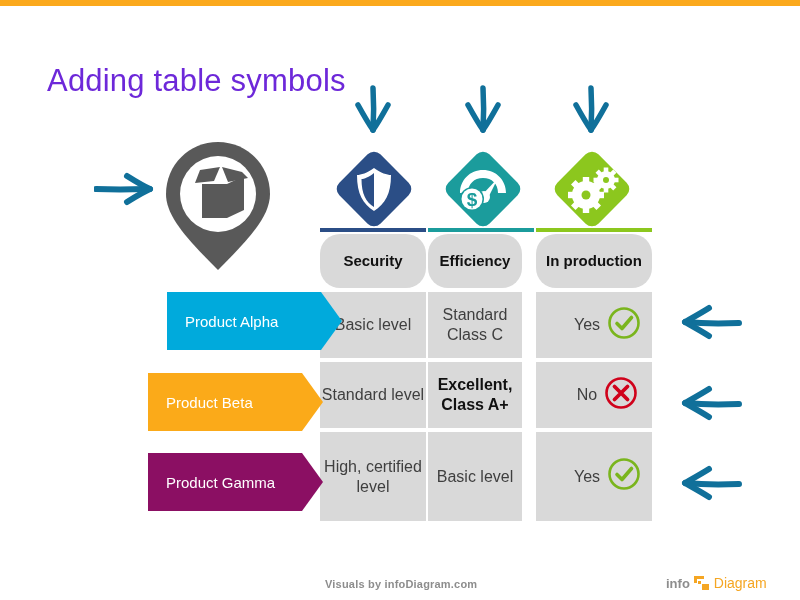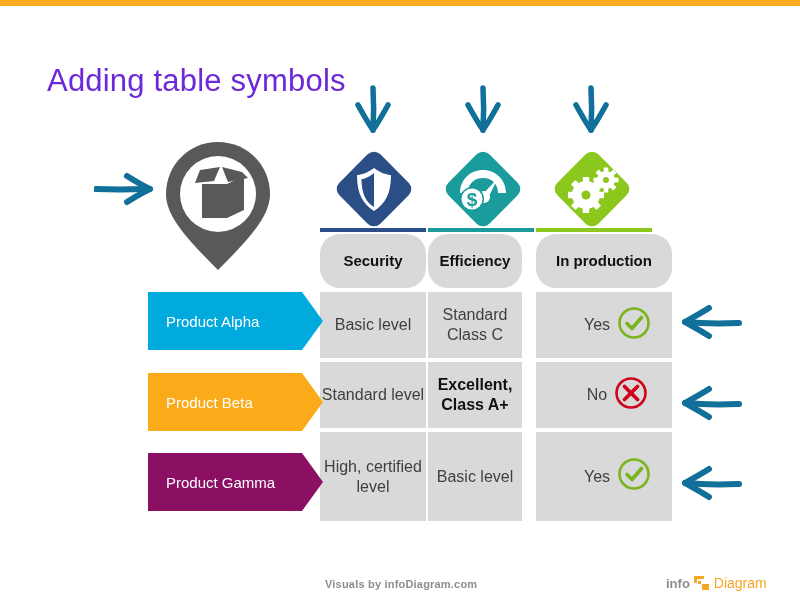--- a/index.html
+++ b/index.html
@@ -49,41 +49,41 @@
     position:absolute;background:#D9D9D9;
     display:flex;align-items:center;justify-content:center;
     text-align:center;color:#3f3f3f;font-size:16px;line-height:20px;
     box-sizing:border-box;
   }
   .cell.hdr{font-weight:bold;color:#111;font-size:15px;border-radius:20px;}
 
   
   .cx1{left:0;width:106px;}
   .cx2{left:108px;width:94px;}
-  .cx3{left:216px;width:136px;}
+  .cx3{left:216px;width:116px;}
 
   
   .ry0{top:6px;height:54px;}
   .ry1{top:64px;height:66px;}
   .ry2{top:134px;height:66px;}
   .ry3{top:204px;height:89px;}
 
   .prodcell{display:flex;align-items:center;justify-content:center;gap:6px;padding-left:28px;}
   .prodcell .lbl{font-size:16px;color:#3f3f3f;}
   .bold{font-weight:bold;color:#111;}
 
   
   .chev{
     position:absolute;left:148px;width:175px;height:58px;
     display:flex;align-items:center;
     color:#fff;font-size:15px;
     padding-left:18px;box-sizing:border-box;
     clip-path:polygon(0 0, 88% 0, 100% 50%, 88% 100%, 0 100%);
   }
-  .chev.p1{top:292px;background:#00AADC;}
+  .chev.p1{top:292px;background:#00AADC;margin-left:19px;}
   .chev.p2{top:373px;background:#FBAA19;}
   .chev.p3{top:453px;background:#8B0F63;}
 
   
   .arr-left{position:absolute;left:681px;width:62px;height:38px;}
   .arr-left.l1{top:303px;}
   .arr-left.l2{top:384px;}
   .arr-left.l3{top:464px;}
 
   

